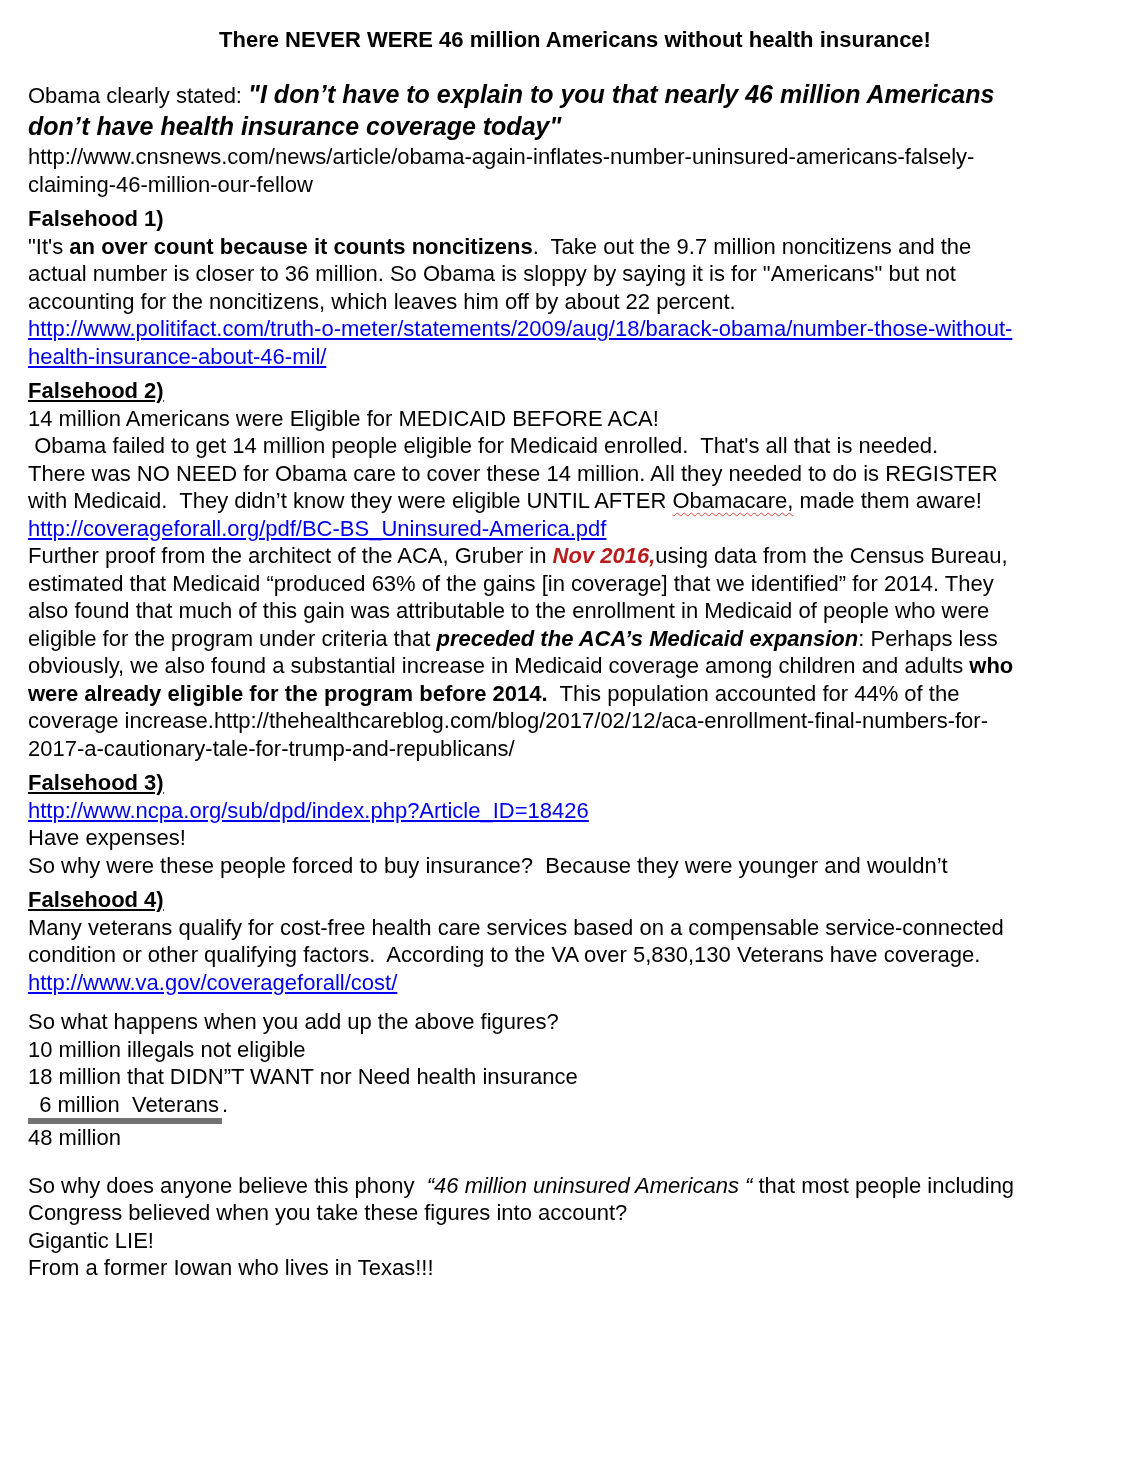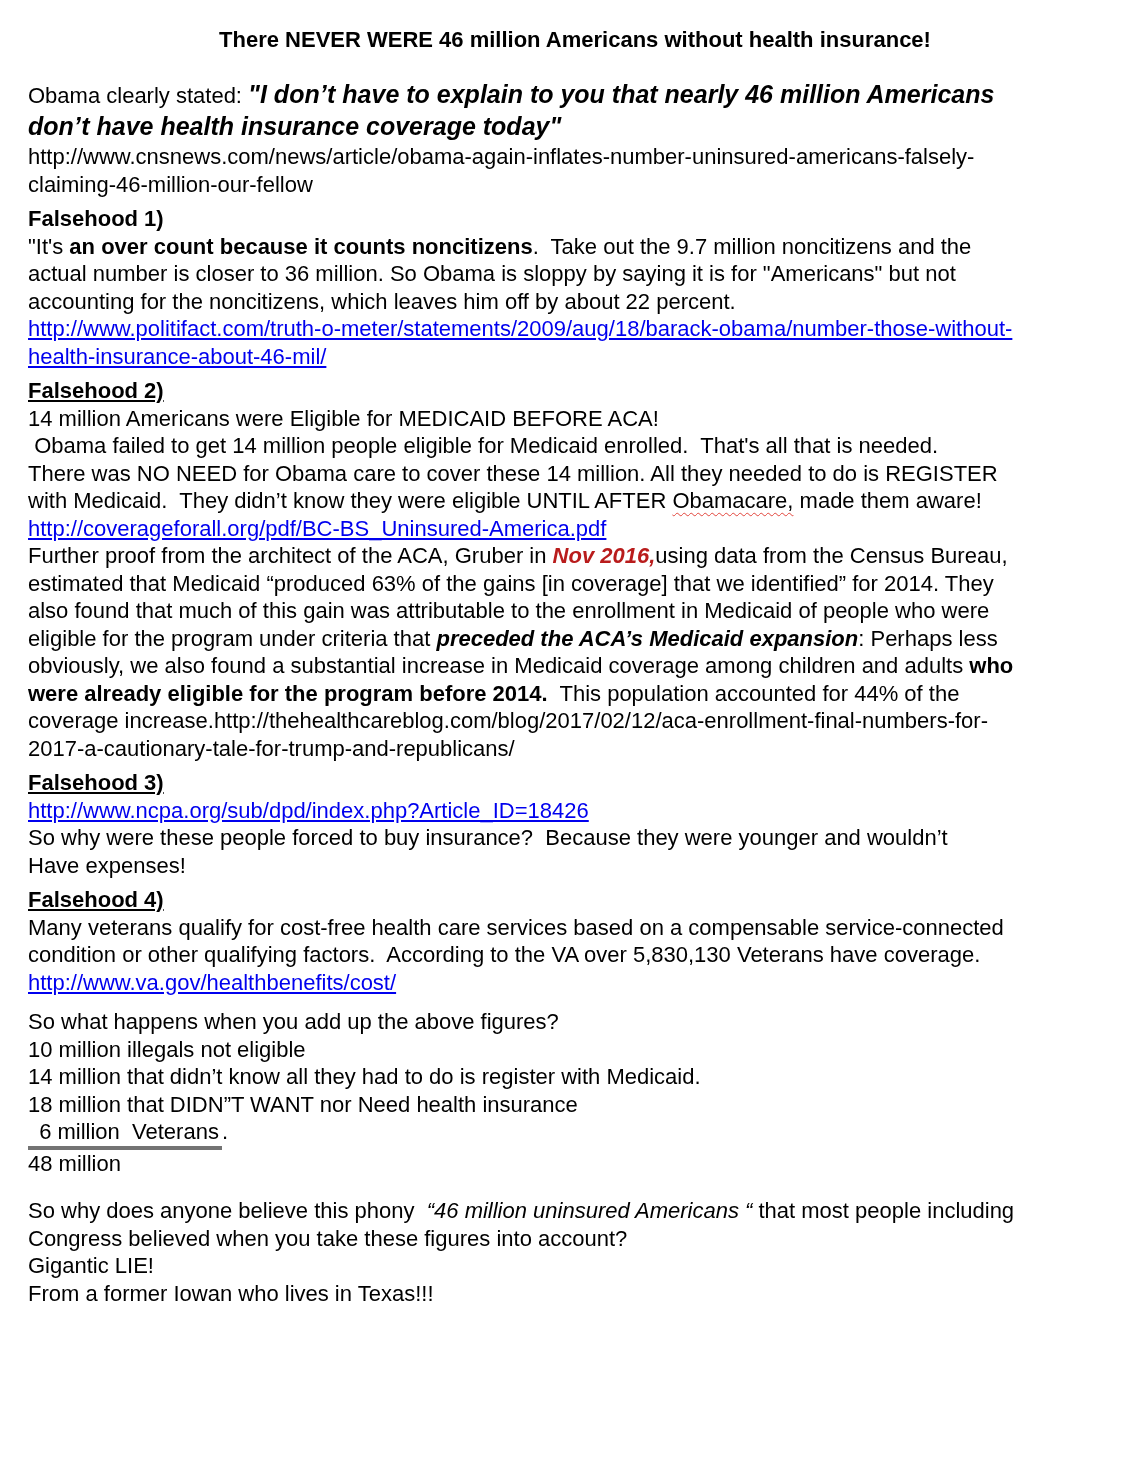--- a/index.html
+++ b/index.html
@@ -27,21 +27,21 @@
   .link { color: #0000EE; text-decoration: underline; cursor: pointer; }
   .b  { font-weight: bold; }
   .bi { font-weight: bold; font-style: italic; }
   .i  { font-style: italic; }
   .blue-date { color: #b91c1c; font-weight: bold; font-style: italic; }
   .squiggle {
     text-decoration: underline; text-decoration-style: wavy;
     text-decoration-color: #E2453C; text-decoration-thickness: 1px;
     text-underline-offset: 4px;
   }
-  .sumline { display: inline-block; border-bottom: 4px solid #737373; padding: 0 3px 0 5px; }
+  .sumline { display: inline-block; border-bottom: 6px solid #737373; padding: 0 3px 0 5px; }
 </style>
 </head>
 <body>
 
 <div class="page">
   <div class="title">There NEVER WERE 46 million Americans without health insurance!</div>
 
   <p class="para quote"><span>Obama clearly stated: </span><span class="q">"I don’t have to explain to you that nearly 46 million Americans
 don’t have health insurance coverage today"</span></p>
   <p class="para">http://www.cnsnews.com/news/article/obama-again-inflates-number-uninsured-americans-falsely-
@@ -69,35 +69,34 @@
 eligible for the program under criteria that </span><span class="bi">preceded the ACA’s Medicaid expansion</span><span>: Perhaps less
 obviously, we also found a substantial increase in Medicaid coverage among children and adults </span><span class="b">who
 were already eligible for the program before 2014.</span><span>  This population accounted for 44% of the
 coverage increase.http://thehealthcareblog.com/blog/2017/02/12/aca-enrollment-final-numbers-for-
 2017-a-cautionary-tale-for-trump-and-republicans/</span></p>
   </div>
 
   <div class="section">
     <div class="para head-u">Falsehood 3)</div>
     <p class="para"><a class="link">http://www.ncpa.org/sub/dpd/index.php?Article_ID=18426</a></p>
+    <div class="para">Have expenses!</div>
     <div class="para">So why were these people forced to buy insurance?  Because they were younger and wouldn’t</div>
-    <div class="para">Have expenses!</div>
   </div>
 
   <div class="section">
     <div class="para head-u">Falsehood 4)</div>
     <p class="para">Many veterans qualify for cost-free health care services based on a compensable service-connected
 condition or other qualifying factors.  According to the VA over 5,830,130 Veterans have coverage.</p>
-    <p class="para"><a class="link">http://www.va.gov/healthbenefits/cost/</a></p>
+    <p class="para"><a class="link">http://www.va.gov/coverageforall/cost/</a></p>
   </div>
 
   <div class="section mt-lg">
     <div class="para">So what happens when you add up the above figures?</div>
     <div class="para">10 million illegals not eligible</div>
-    <div class="para">14 million that didn’t know all they had to do is register with Medicaid.</div>
     <div class="para">18 million that DIDN”T WANT nor Need health insurance</div>
     <div class="para"><span class="sumline"> 6 million  Veterans</span><span>.</span></div>
     <div class="para">48 million</div>
   </div>
 
   <div class="section mt-md">
     <p class="para"><span>So why does anyone believe this phony  </span><span class="i">“46 million uninsured Americans “</span><span> that most people including
 Congress believed when you take these figures into account?</span></p>
     <div class="para">Gigantic LIE!</div>
     <div class="para">From a former Iowan who lives in Texas!!!</div>

